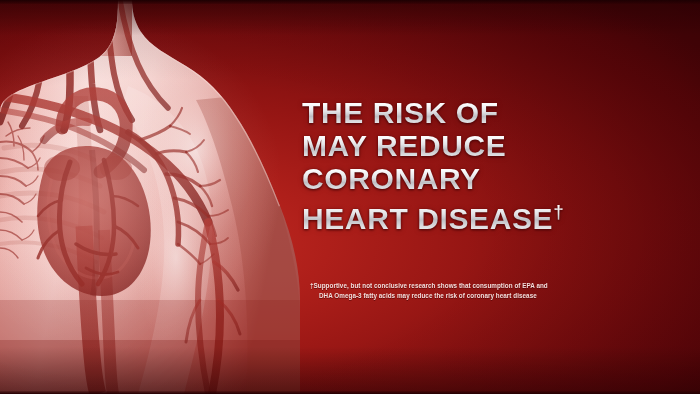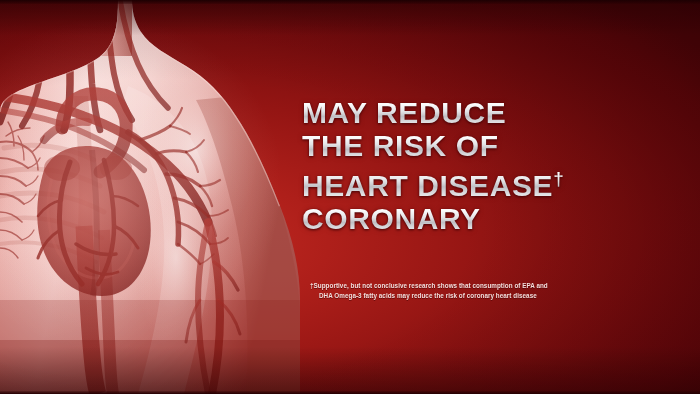--- a/index.html
+++ b/index.html
@@ -346,24 +346,24 @@
       </g>
     </svg>
     <div class="anat-glow"></div>
   </div>
 
   <div class="bg-vignette"></div>
   <div class="bg-topbar"></div>
   <div class="bg-botbar"></div>
 
   <div class="headline">
+    <div class="hl-line">THE RISK OF</div>
     <div class="hl-line">MAY REDUCE</div>
-    <div class="hl-line">THE RISK OF</div>
+    <div class="hl-line">CORONARY</div>
     <div class="hl-line"><span>HEART DISEASE</span><span class="dagger">†</span></div>
-    <div class="hl-line">CORONARY</div>
   </div>
 
   <div class="disclaimer">
     <span class="d-line">†Supportive, but not conclusive research shows that consumption of EPA and</span>
     <span class="d-line indent">DHA Omega-3 fatty acids may reduce the risk of coronary heart disease</span>
   </div>
 
 </div>
 
 </body></html>

